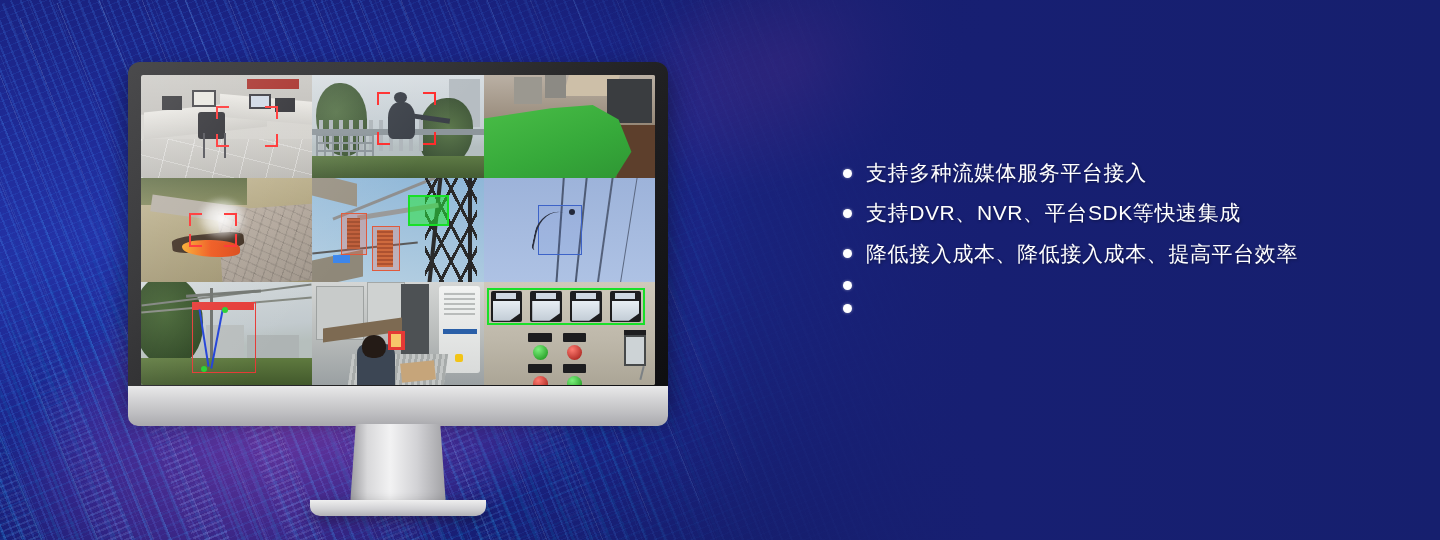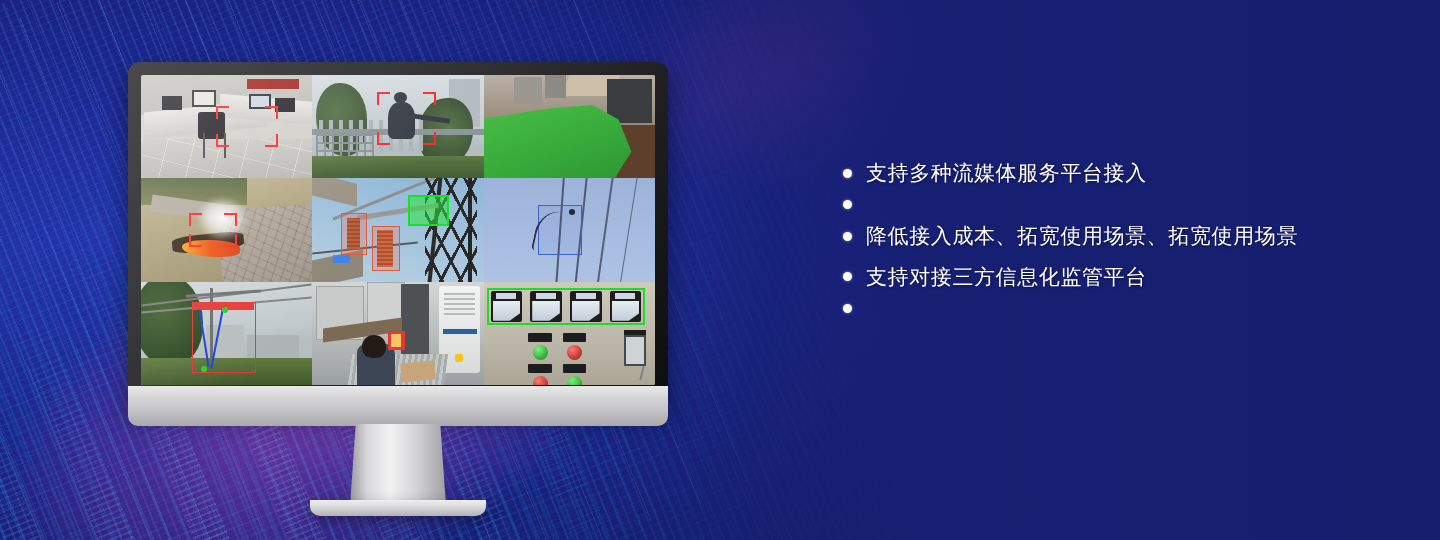--- a/index.html
+++ b/index.html
@@ -511,28 +511,28 @@
   </div>
 
   <div id="content">
     <ul id="bullets">
       <li>
         <span class="bullet-dot"></span>
         <span class="bullet-text">支持多种流媒体服务平台接入</span>
       </li>
       <li>
         <span class="bullet-dot"></span>
+        <span class="bullet-text">支持DVR、NVR、平台SDK等快速集成</span>
       </li>
       <li>
         <span class="bullet-dot"></span>
-        <span class="bullet-text">降低接入成本、拓宽使用场景、拓宽使用场景</span>
+        <span class="bullet-text">降低接入成本、降低接入成本、提高平台效率</span>
       </li>
       <li>
         <span class="bullet-dot"></span>
-        <span class="bullet-text">支持对接三方信息化监管平台</span>
       </li>
       <li>
         <span class="bullet-dot"></span>
       </li>
     </ul>
   </div>
 
 </div>
 
 </body></html>

